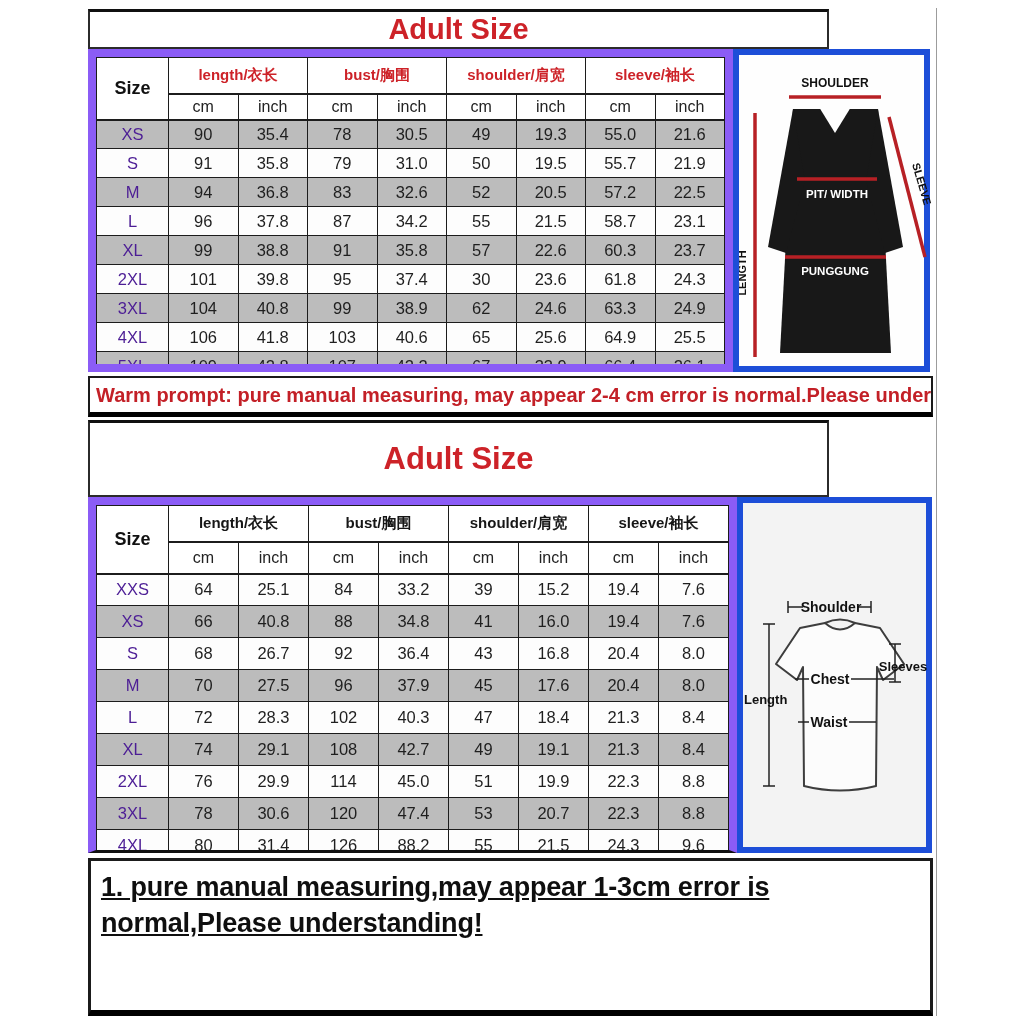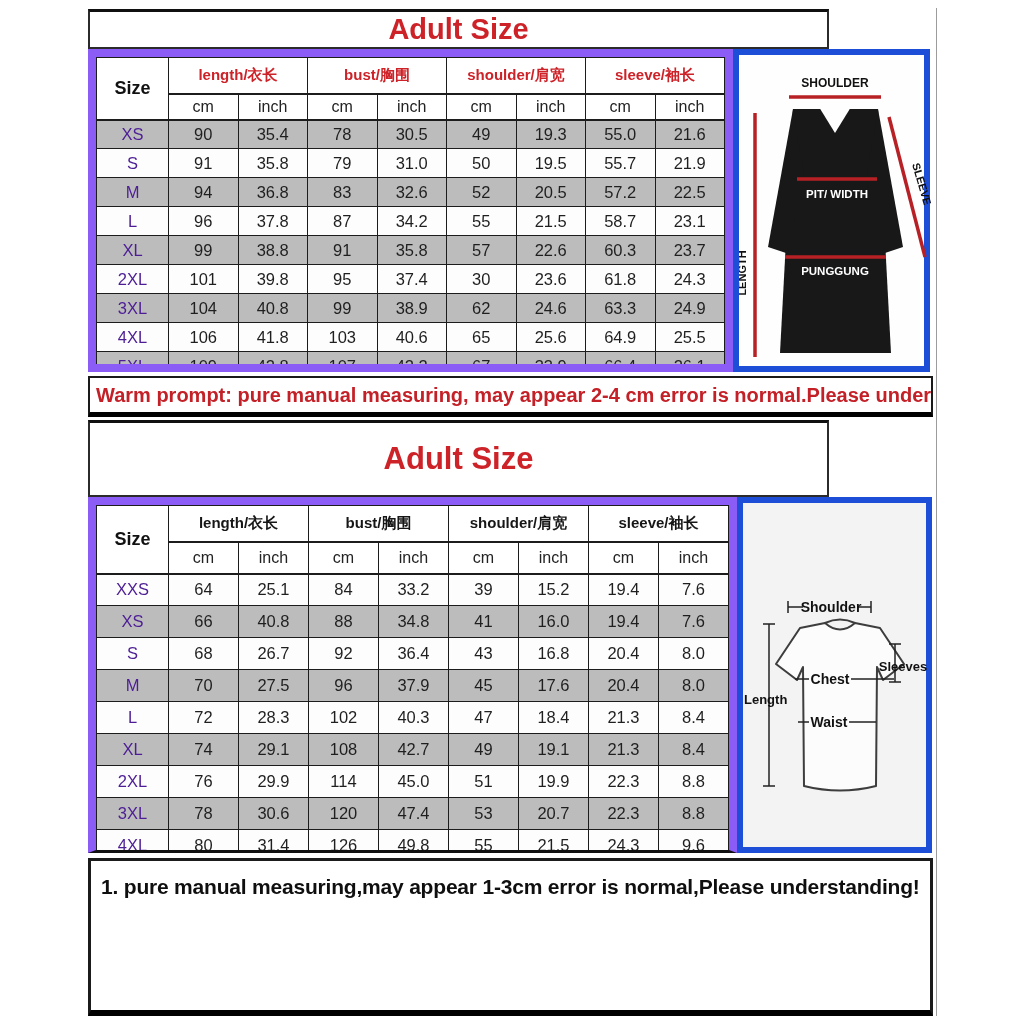--- a/index.html
+++ b/index.html
@@ -59,21 +59,21 @@
     display:flex; align-items:center; padding-left:6px; white-space:nowrap; overflow:hidden;
   }
   #warning span { color:#c32027; font-weight:bold; font-size:20px; }
 
   
   #notes {
     left:88px; top:858px; width:845px; height:158px; background:#fff;
     border:3px solid #1b1b1b; border-bottom:6px solid #000;
     padding:8px 10px 0 10px;
   }
-  #notes p { font-size:21px; letter-spacing:-0.2px; font-weight:bold; color:#0f0f0f; line-height:36px; }
+  #notes p { font-size:27px; letter-spacing:-0.2px; font-weight:bold; color:#0f0f0f; line-height:36px;text-decoration:underline; }
 
   #edge-line { left:936px; top:8px; width:1px; height:1008px; background:#9c9c9c; }
 
   .svg-label { font-family:"Liberation Sans","DejaVu Sans",sans-serif; font-weight:bold; }
 </style>
 </head>
 <body>
 
 <div id="page">
 
@@ -366,21 +366,21 @@
             <td>53</td>
             <td>20.7</td>
             <td>22.3</td>
             <td>8.8</td>
           </tr>
           <tr>
             <td class="size-cell">4XL</td>
             <td>80</td>
             <td>31.4</td>
             <td>126</td>
-            <td>49.8</td>
+            <td>88.2</td>
             <td>55</td>
             <td>21.5</td>
             <td>24.3</td>
             <td>9.6</td>
           </tr>
         </tbody>
     </table>
   </div>
 
   <div class="abs diagrambox" id="diagram2">

